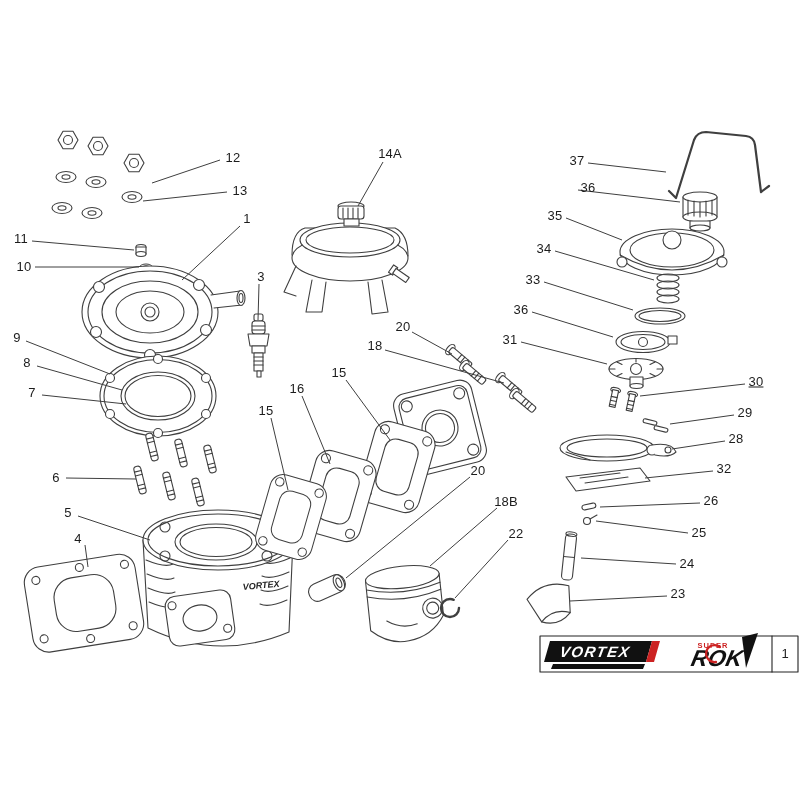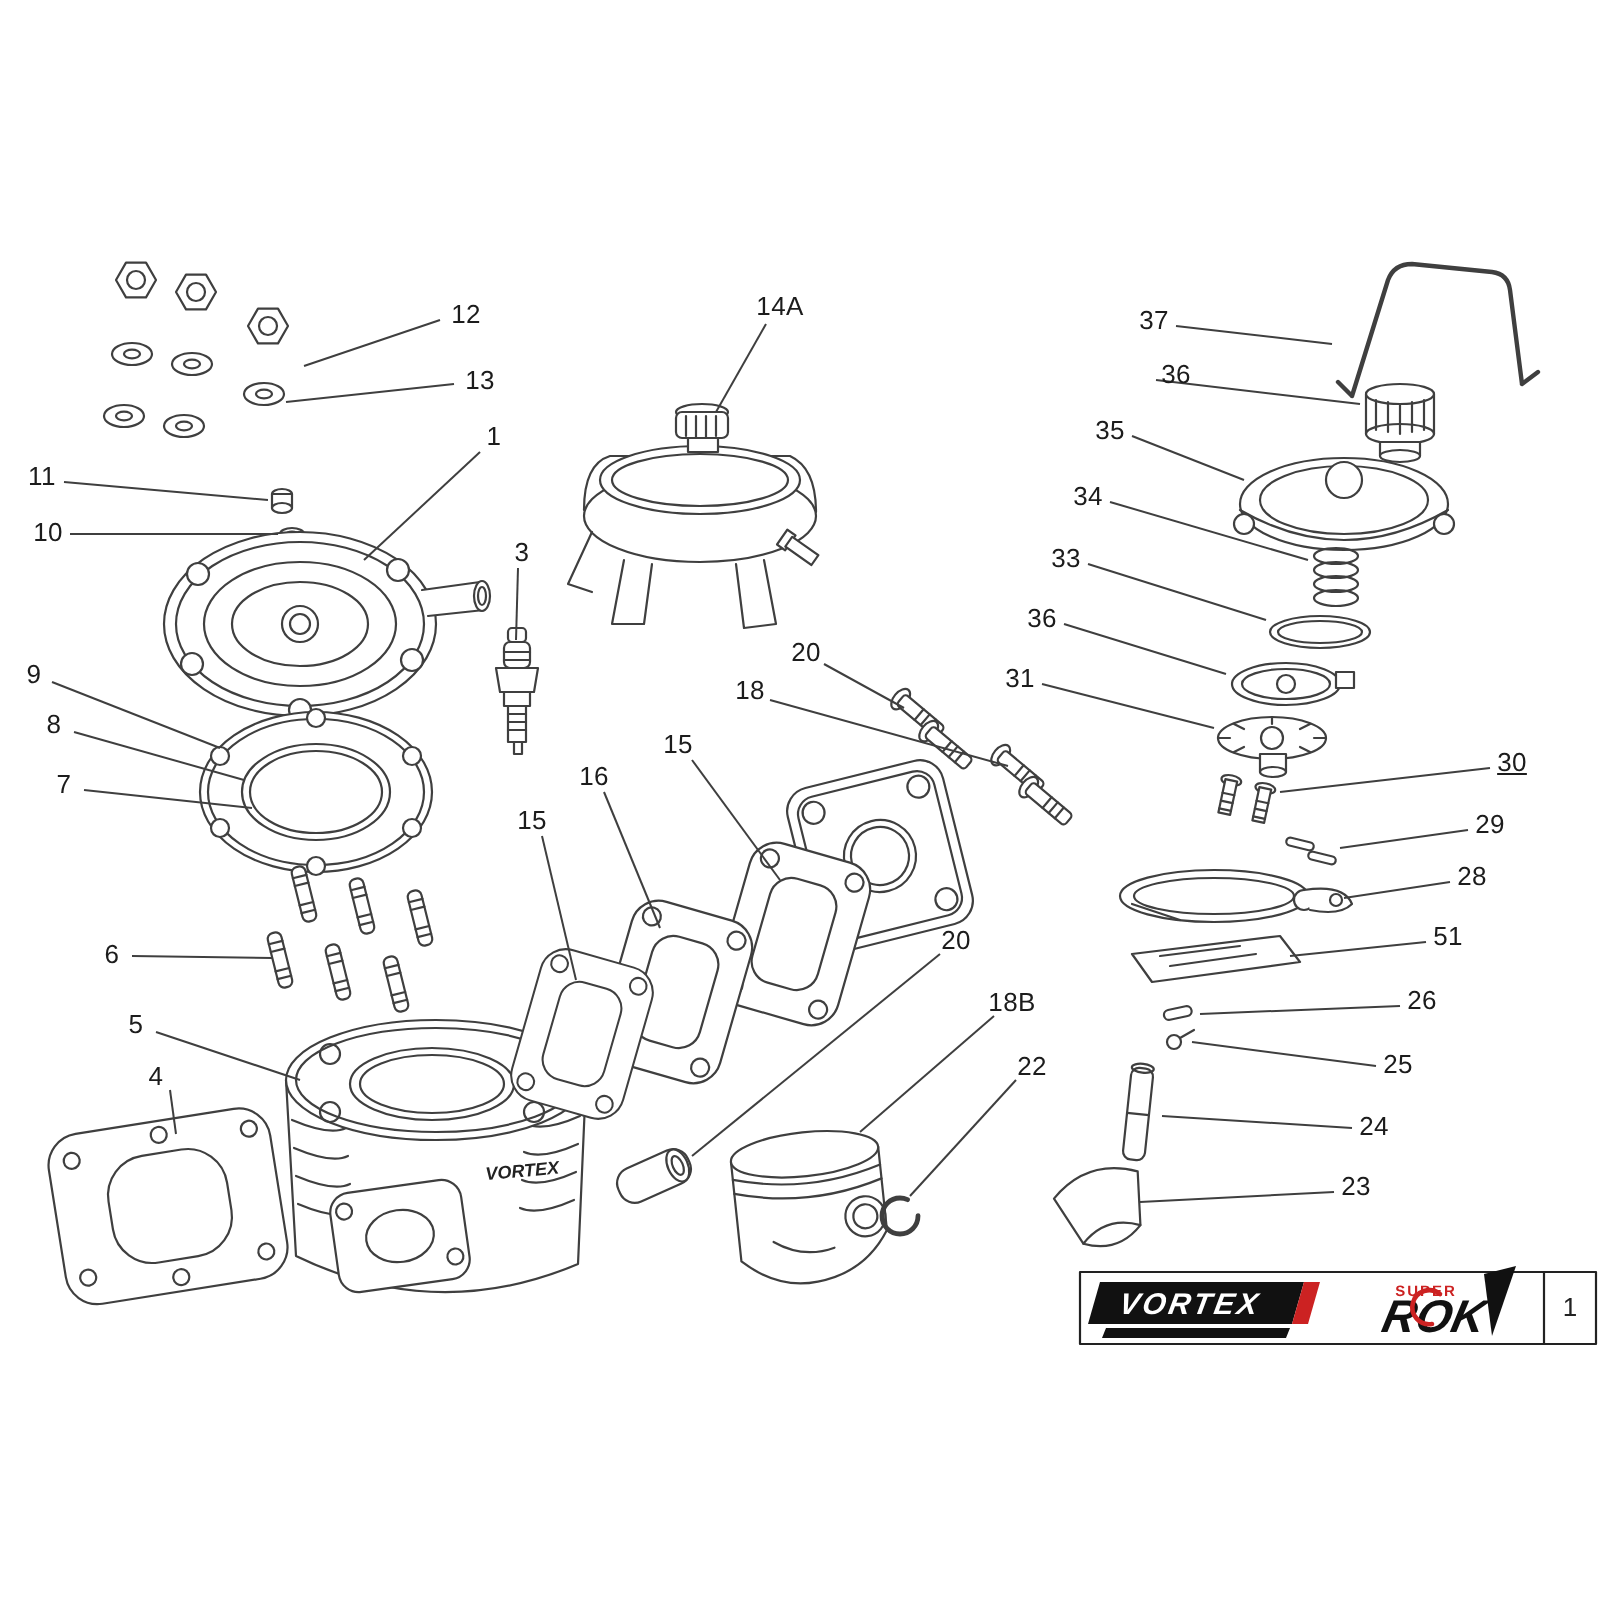--- a/index.html
+++ b/index.html
@@ -425,20 +425,20 @@
       <span class="callout" style="left: 577px; top: 160px;">37</span>
       <span class="callout" style="left: 567px; top: 187px; margin-left: 21px;">36</span>
       <span class="callout" style="left: 555px; top: 215px;">35</span>
       <span class="callout" style="left: 544px; top: 248px;">34</span>
       <span class="callout" style="left: 533px; top: 279px;">33</span>
       <span class="callout" style="left: 521px; top: 309px;">36</span>
       <span class="callout" style="left: 510px; top: 339px;">31</span>
       <span class="callout" style="left: 756px; top: 381px; text-decoration: underline;">30</span>
       <span class="callout" style="left: 745px; top: 412px;">29</span>
       <span class="callout" style="left: 736px; top: 438px;">28</span>
-      <span class="callout" style="left: 724px; top: 468px;">51</span>
+      <span class="callout" style="left: 724px; top: 468px;">32</span>
       <span class="callout" style="left: 711px; top: 500px;">26</span>
       <span class="callout" style="left: 699px; top: 532px;">25</span>
       <span class="callout" style="left: 687px; top: 563px;">24</span>
       <span class="callout" style="left: 678px; top: 593px;">23</span>
     </div>
 
 </div>
 
 </body></html>

